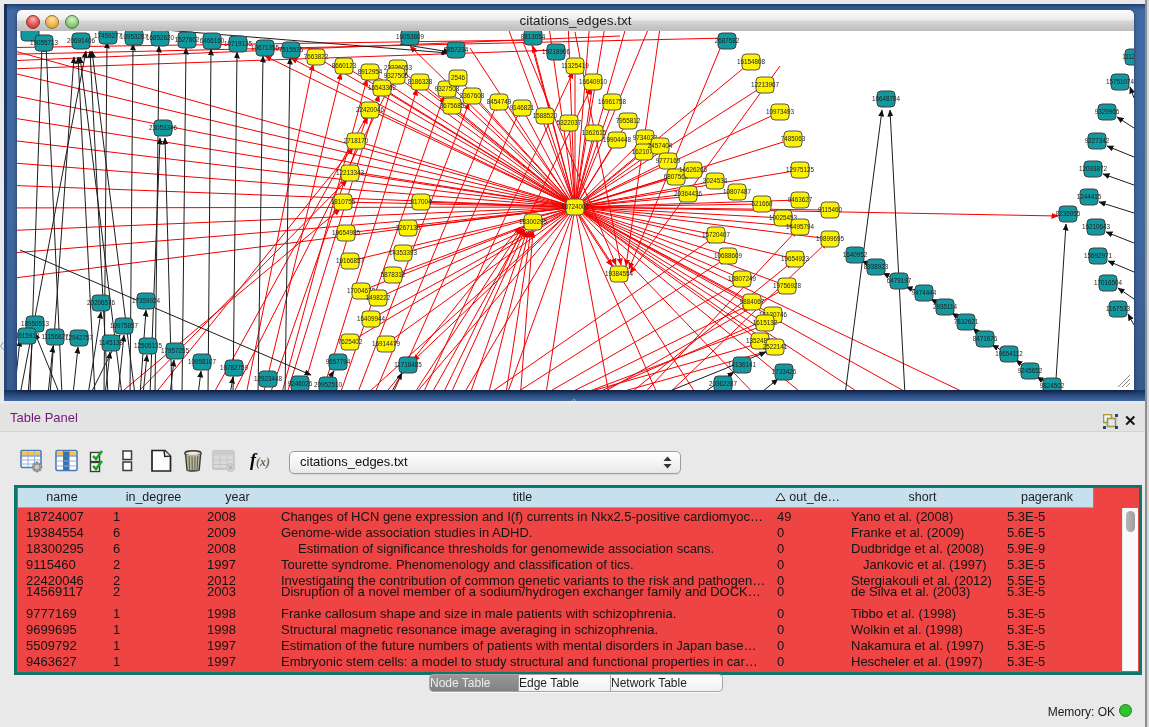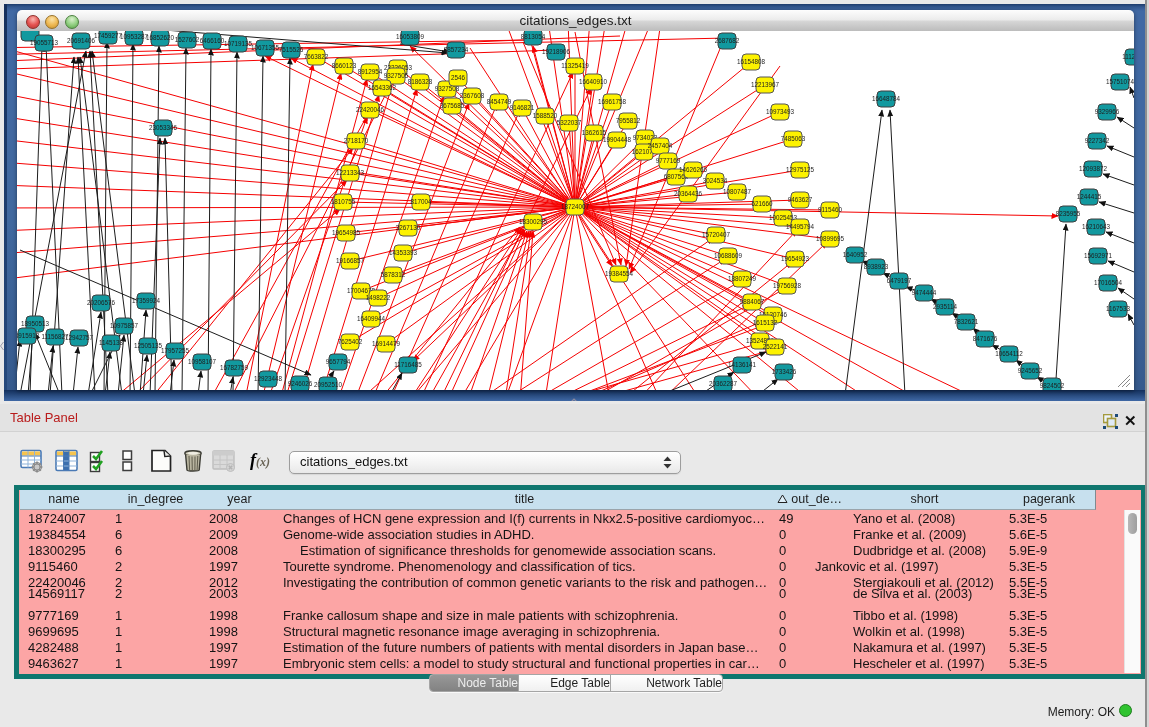--- a/index.html
+++ b/index.html
@@ -28,49 +28,49 @@
   #tl1{left:9px;background:radial-gradient(circle at 50% 28%,#f9b5b0,#e4504e 55%,#b83c38 95%);border:0.5px solid #8e2e2a;}
   #tl2{left:28px;background:radial-gradient(circle at 50% 28%,#fbe3a7,#eeb750 55%,#c9932f 95%);border:0.5px solid #97712a;}
   #tl3{left:48px;background:radial-gradient(circle at 50% 28%,#d9f0cd,#8fce7f 55%,#5da54c 95%);border:0.5px solid #4c8040;}
   #wincontent{left:0;top:21px;width:1117px;height:359px;background:#fff;overflow:hidden;}
   #grip{right:3px;bottom:2px;width:14px;height:14px;}
 
   
   #tablepanel{left:0;top:401px;width:1145px;height:326px;background:#e9e9e9;}
   #tp-head{left:0;top:3px;width:1145px;height:27px;background:#e3e3e3;
     border-bottom:1px solid #d2d2d2;}
-  #tp-head .lbl{position:absolute;left:10px;top:6px;font-size:13px;color:#b91c1c;}
+  #tp-head .lbl{position:absolute;left:10px;top:6px;font-size:13px;color:#701a75;}
   #tp-float{left:1103px;top:10px;width:15px;height:15px;}
   #tp-close{left:1124px;top:9px;width:14px;height:15px;font-size:15px;font-weight:bold;color:#111;line-height:15px;}
 
   
   .ticon{position:absolute;top:48px;}
   #combo{left:289px;top:50px;width:390px;height:21px;border:1px solid #9d9d9d;border-radius:5px;
     background:linear-gradient(180deg,#ffffff,#f2f2f2 60%,#e8e8e8);
     box-shadow:0 1px 1px rgba(0,0,0,.08);}
   #combo .ctext{position:absolute;left:10px;top:2px;font-size:13px;color:#111;}
   #combo .arrows{position:absolute;right:8px;top:3px;width:9px;height:15px;}
 
   
-  #scrollpane{left:14px;top:84px;width:1122px;height:184px;background:#fca5a5;
-    border:5px solid #0f766e;}
+  #scrollpane{left:14px;top:84px;width:1122px;height:184px;background:#ef4444;
+    border:3px solid #0f766e;}
   .hcell{position:absolute;top:0;height:19px;background:#c7e0ee;
     border-right:1px solid #7f8a90;font-size:12.5px;color:#1d1d1d;text-align:center;
     line-height:19px;border-bottom:1px solid #9aa4aa;}
   .trow{position:absolute;left:0;width:1105px;height:16.2px;font-size:13px;color:#141414;}
   .trow span{position:absolute;top:0.5px;white-space:nowrap;overflow:hidden;}
   #vsb{position:absolute;right:1px;top:20px;width:15px;height:163px;background:#fafafa;border-left:1px solid #e3e3e3;}
   #vsb .thumb{position:absolute;left:2.5px;top:3px;width:9px;height:21px;border-radius:5px;
     background:linear-gradient(90deg,#b7b7b7,#9e9e9e);}
 
   
   #tabs{left:429px;top:273px;height:16px;border:1px solid #a5a5a5;border-radius:4px;
     background:linear-gradient(180deg,#ffffff,#f0f0f0);box-shadow:0 1px 0 rgba(255,255,255,.7);}
   #tabs .seg{float:left;height:16px;line-height:16px;font-size:12px;color:#1f1f1f;
-    text-align:right;border-right:1px solid #a5a5a5;box-sizing:border-box;}
+    text-align:left;border-right:1px solid #a5a5a5;box-sizing:border-box;}
   #tabs .seg.sel{background:linear-gradient(180deg,#989898,#828282);color:#ededed;
     border-radius:3px 0 0 3px;}
   #tabs .seg.last{border-right:none;}
 
   #memory{right:30px;top:304px;font-size:12px;color:#1c1c1c;}
   #memdot{right:13px;top:303px;width:11px;height:11px;border-radius:50%;
     background:#2fc32f;border:1px solid #1f7d1f;}
 
   
   #redge{left:1145px;top:0;width:2px;height:727px;background:#8e8e8e;}
@@ -713,36 +713,37 @@
         <span style="left:760px;width:65px">0</span>
         <span style="left:834px;width:148px">Dudbridge et al. (2008)</span>
         <span style="left:990px;width:84px">5.9E-9</span>
       </div>
 <div class="trow" style="top:68.6px">
         <span style="left:9px;width:78px">9115460</span>
         <span style="left:96px;width:86px">2</span>
         <span style="left:190px;width:65px">1997</span>
         <span style="left:264px;width:488px">Tourette syndrome. Phenomenology and classification of tics.</span>
         <span style="left:760px;width:65px">0</span>
-        <span style="left:796px;width:148px">Jankovic et al. (1997)</span>
+        <span style="left:846px;width:148px">Jankovic et al. (1997)</span>
         <span style="left:990px;width:84px">5.3E-5</span>
       </div>
 <div class="trow" style="top:84.8px">
         <span style="left:9px;width:78px">22420046</span>
         <span style="left:96px;width:86px">2</span>
         <span style="left:190px;width:65px">2012</span>
         <span style="left:264px;width:488px">Investigating the contribution of common genetic variants to the risk and pathogen…</span>
         <span style="left:760px;width:65px">0</span>
         <span style="left:834px;width:148px">Stergiakouli et al. (2012)</span>
         <span style="left:990px;width:84px">5.5E-5</span>
       </div>
 <div class="trow" style="top:95px">
         <span style="left:9px;width:78px">14569117</span>
         <span style="left:96px;width:86px">2</span>
         <span style="left:190px;width:65px">2003</span>
+        <span style="left:264px;width:488px">Disruption of a novel member of a sodium/hydrogen exchanger family and DOCK…</span>
         <span style="left:760px;width:65px">0</span>
         <span style="left:834px;width:148px">de Silva et al. (2003)</span>
         <span style="left:990px;width:84px">5.3E-5</span>
       </div>
 <div class="trow" style="top:117.2px">
         <span style="left:9px;width:78px">9777169</span>
         <span style="left:96px;width:86px">1</span>
         <span style="left:190px;width:65px">1998</span>
         <span style="left:264px;width:488px">Franke callosum shape and size in male patients with schizophrenia.</span>
         <span style="left:760px;width:65px">0</span>
@@ -752,21 +753,21 @@
 <div class="trow" style="top:133.4px">
         <span style="left:9px;width:78px">9699695</span>
         <span style="left:96px;width:86px">1</span>
         <span style="left:190px;width:65px">1998</span>
         <span style="left:264px;width:488px">Structural magnetic resonance image averaging in schizophrenia.</span>
         <span style="left:760px;width:65px">0</span>
         <span style="left:834px;width:148px">Wolkin et al. (1998)</span>
         <span style="left:990px;width:84px">5.3E-5</span>
       </div>
 <div class="trow" style="top:149.6px">
-        <span style="left:9px;width:78px">4282488</span>
+        <span style="left:9px;width:78px">5509792</span>
         <span style="left:96px;width:86px">1</span>
         <span style="left:190px;width:65px">1997</span>
         <span style="left:264px;width:488px">Estimation of the future numbers of patients with mental disorders in Japan base…</span>
         <span style="left:760px;width:65px">0</span>
         <span style="left:834px;width:148px">Nakamura et al. (1997)</span>
         <span style="left:990px;width:84px">5.3E-5</span>
       </div>
 <div class="trow" style="top:165.8px">
         <span style="left:9px;width:78px">9463627</span>
         <span style="left:96px;width:86px">1</span>

